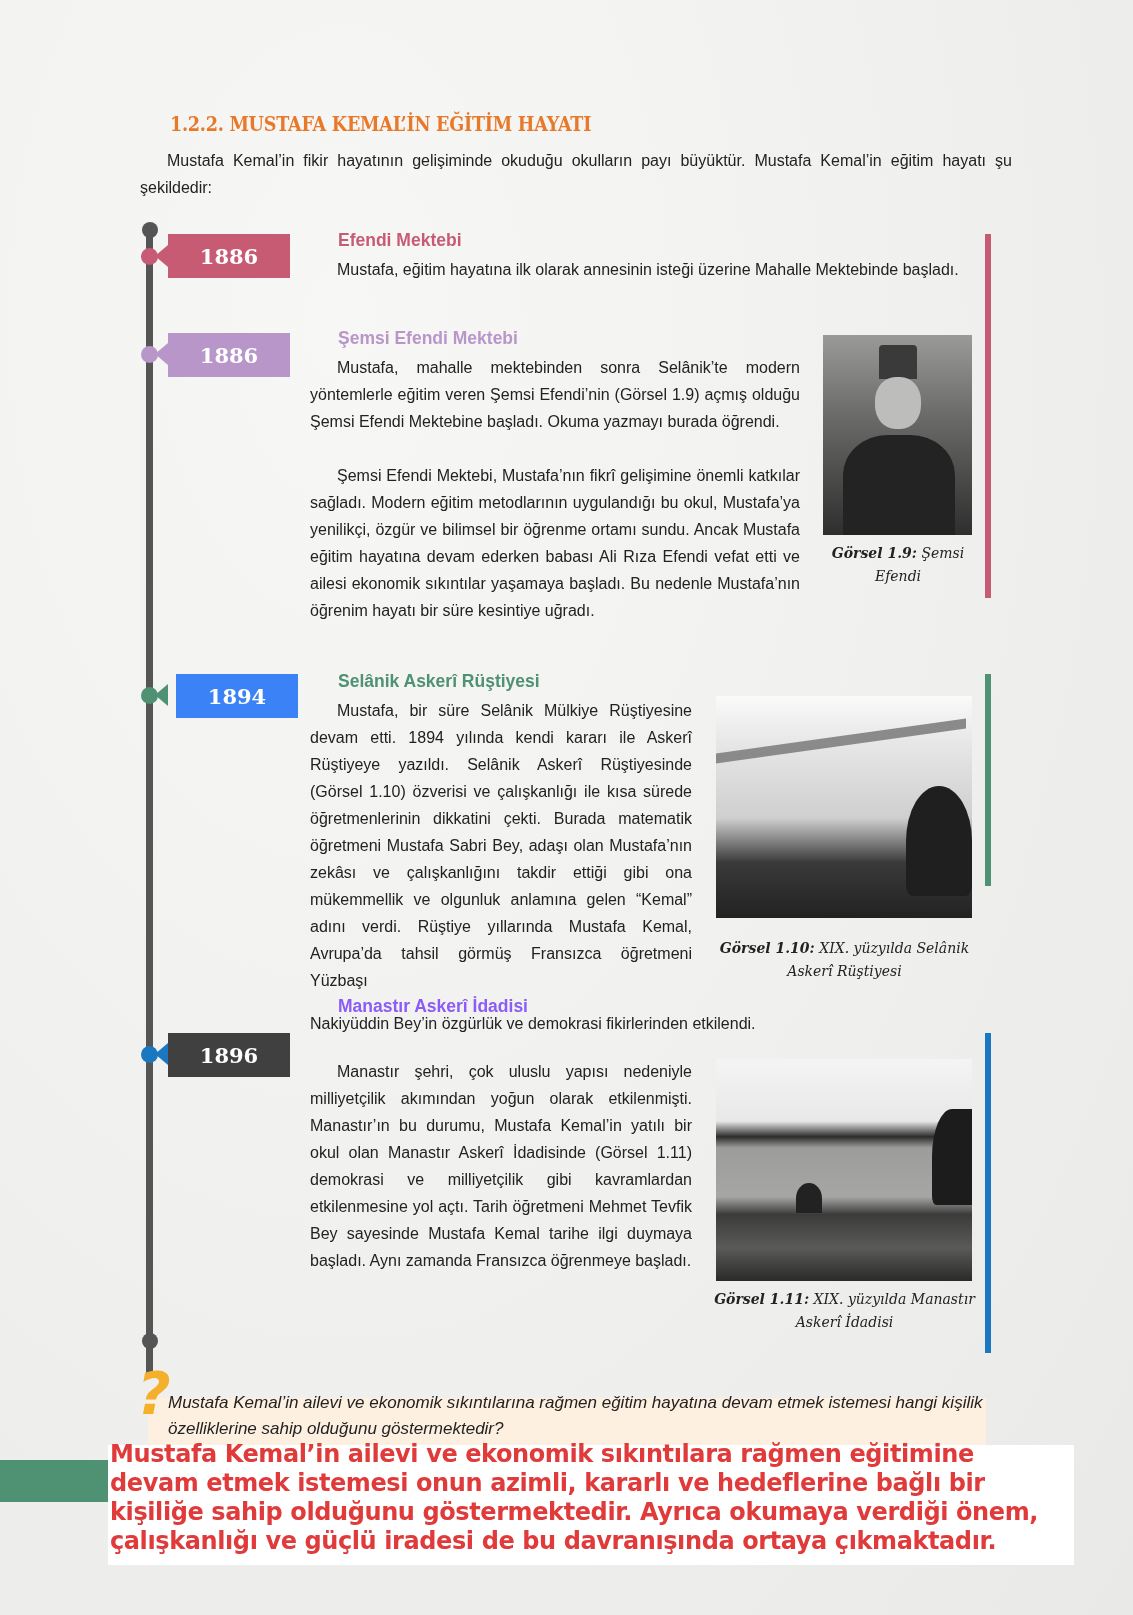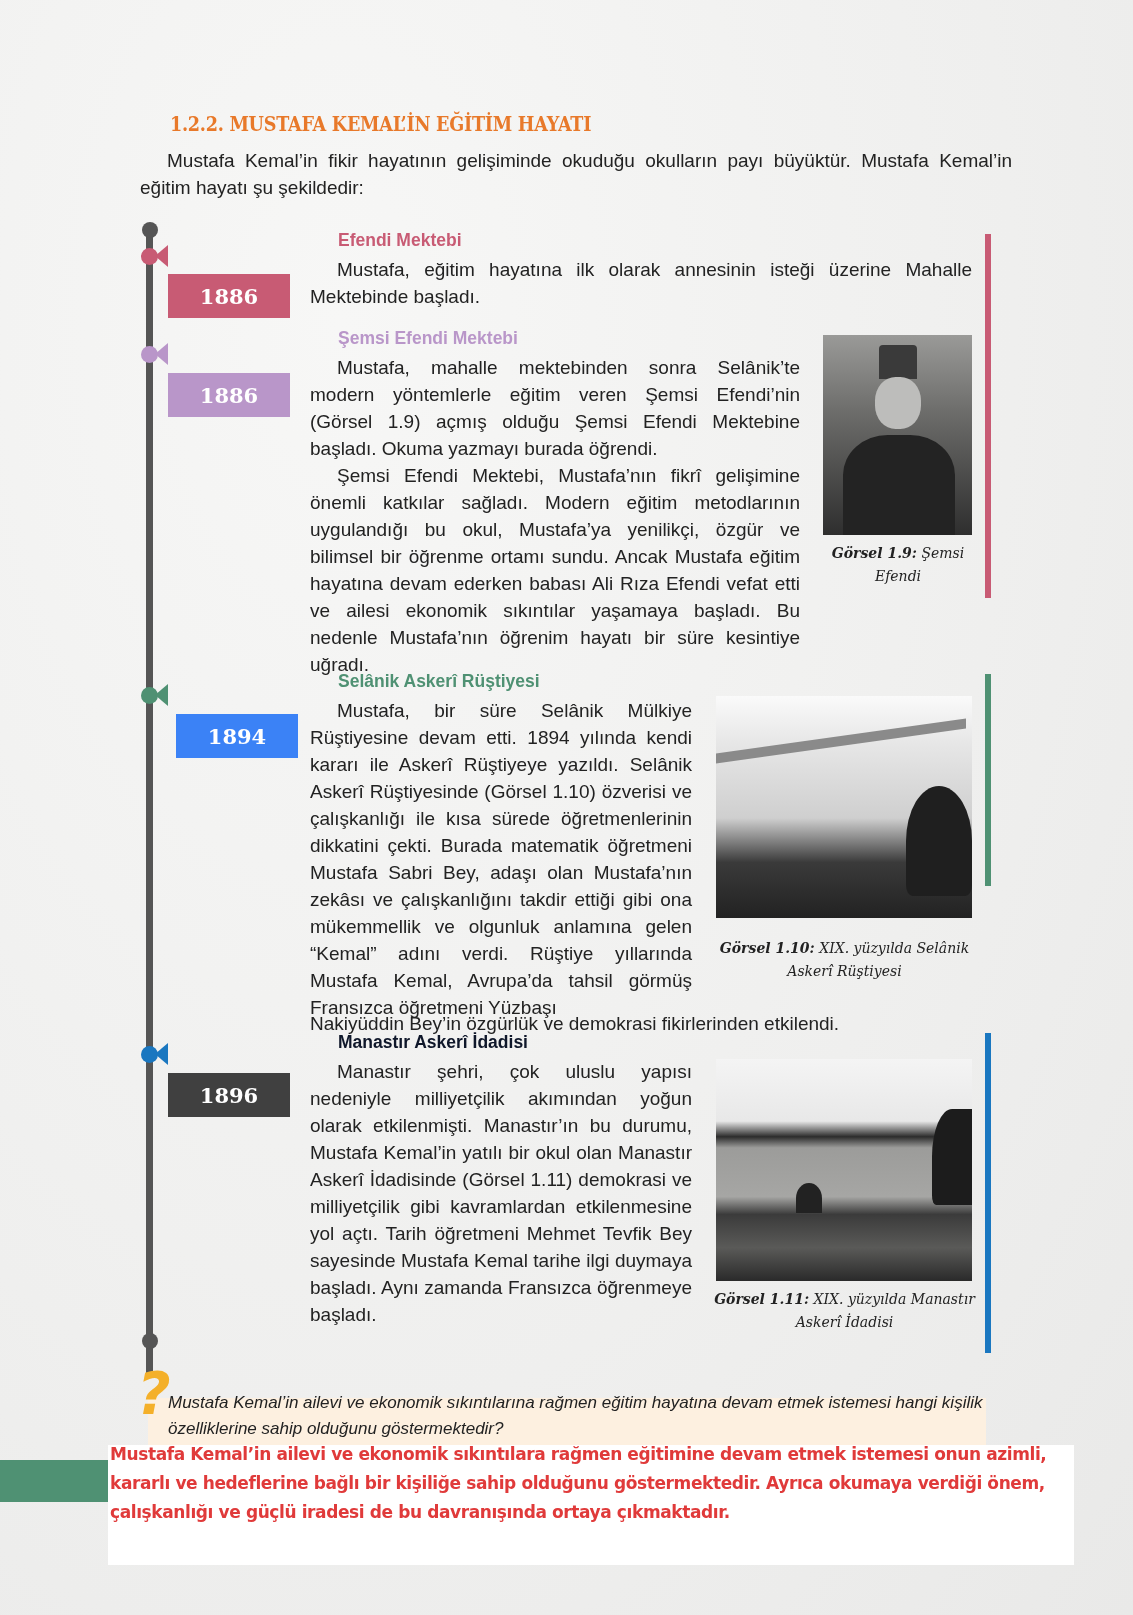--- a/index.html
+++ b/index.html
@@ -9,54 +9,54 @@
       background-image: radial-gradient(ellipse at 30% 20%, #f7f7f6 0%, #efefee 60%, #e9e9e8 100%);
       font-family: "Liberation Sans", sans-serif;
       color: #222;
     }
     .abs { position: absolute; }
     .heading {
       left: 170px; top: 112px;
       font-family: "DejaVu Serif", serif; font-weight: bold; font-size: 20px;
       color: #e8792a; letter-spacing: -0.3px; transform: scaleX(0.88); transform-origin: left;
     }
-    .para { font-size: 19px; line-height: 27px; text-align: justify; }
+    .para { font-size: 16px; line-height: 27px; text-align: justify; }
     .intro { left: 140px; top: 147px; width: 872px; }
     .indent { text-indent: 27px; }
 
     
     .tl-line { left: 146px; top: 232px; width: 7px; height: 1145px; background: #555; }
     .tl-cap { width: 16px; height: 16px; border-radius: 50%; background: #555; }
     .dot { width: 17px; height: 17px; border-radius: 50%; }
     .arrow { width: 0; height: 0; border-top: 11px solid transparent; border-bottom: 11px solid transparent; }
     .year-box {
       width: 122px; height: 44px; color: #fff;
       font-family: "DejaVu Serif", serif; font-weight: bold; font-size: 21px;
-      display: flex; align-items: center; justify-content: center; margin-top: 40px;
+      display: flex; align-items: center; justify-content: center;
     }
     .sec-title { font-weight: bold; font-size: 17.5px; }
     .side-bar { width: 6px; }
     .photo { background: #555; overflow: hidden; }
     .caption {
       font-family: "DejaVu Serif", serif; font-size: 14px; font-style: italic;
       text-align: center; line-height: 23px; color: #222;
     }
     .caption b { font-style: italic; }
 
     .qbox { left: 148px; top: 1398px; width: 838px; height: 48px; background: #fdf0e0; }
     .qtext { left: 168px; top: 1390px; width: 830px; font-style: italic; font-size: 17px; line-height: 26px; }
     .qmark {
       left: 137px; top: 1360px; font-family: "DejaVu Sans", sans-serif; font-weight: bold;
       font-size: 58px; color: #f4b02a; font-style: italic;
     }
     .answer-bg { left: 108px; top: 1445px; width: 966px; height: 120px; background: #fff; }
     .green-strip { left: 0; top: 1460px; width: 108px; height: 42px; background: #4f9173; }
     .answer {
       left: 110px; top: 1440px; width: 960px;
-      font-family: "DejaVu Sans", sans-serif; font-weight: bold; font-size: 17px; line-height: 29px;
+      font-family: "DejaVu Sans", sans-serif; font-weight: bold; font-size: 24px; line-height: 29px;
       color: #e03a3a; letter-spacing: -0.4px;
     }
   </style>
 </head>
 <body>
 
 <div class="abs heading">1.2.2. MUSTAFA KEMAL’İN EĞİTİM HAYATI</div>
 <div class="abs para intro indent">Mustafa Kemal’in fikir hayatının gelişiminde okuduğu okulların payı büyüktür. Mustafa Kemal’in eğitim hayatı şu şekildedir:</div>
 
 <div class="abs tl-line"></div>
@@ -98,21 +98,21 @@
 </div>
 <div class="abs caption" style="left:712px;top:937px;width:265px;">
   <b>Görsel 1.10:</b>
   <span>XIX. yüzyılda Selânik Askerî Rüştiyesi</span>
 </div>
 <div class="abs side-bar" style="left:985px;top:674px;height:212px;background:#4f9173;"></div>
 
 <div class="abs dot" style="left:141px;top:1046px;background:#1a77c0;"></div>
 <div class="abs arrow" style="left:155px;top:1043px;border-right:13px solid #1a77c0;"></div>
 <div class="abs year-box" style="left:168px;top:1033px;background:#404040;">1896</div>
-<div class="abs sec-title" style="left:338px;top:1032px;color:#0f172a;">Manastır Askerî İdadisi</div>
+<div class="abs sec-title" style="left:338px;top:996px;color:#8b5cf6;">Manastır Askerî İdadisi</div>
 <div class="abs para indent" style="left:310px;top:1058px;width:382px;">Manastır şehri, çok uluslu yapısı nedeniyle milliyetçilik akımından yoğun olarak etkilenmişti. Manastır’ın bu durumu, Mustafa Kemal’in yatılı bir okul olan Manastır Askerî İdadisinde (Görsel 1.11) demokrasi ve milliyetçilik gibi kavramlardan etkilenmesine yol açtı. Tarih öğretmeni Mehmet Tevfik Bey sayesinde Mustafa Kemal tarihe ilgi duymaya başladı. Aynı zamanda Fransızca öğrenmeye başladı.</div>
 <div class="abs photo" style="left:716px;top:1059px;width:256px;height:222px;background:linear-gradient(180deg,#f4f4f4 0%,#e8e8e8 28%,#2c2c2c 35%,#9c9c9a 40%,#a6a6a4 62%,#3b3b3b 70%,#5a5a58 85%,#2a2a2a 100%);">
   <div style="position:absolute;left:216px;top:50px;width:40px;height:96px;background:#1c1c1c;border-radius:50% 0 0 10%;"></div>
   <div style="position:absolute;left:80px;top:124px;width:26px;height:30px;background:#222;border-radius:50% 50% 0 0;"></div>
 </div>
 <div class="abs caption" style="left:712px;top:1288px;width:265px;">
   <b>Görsel 1.11:</b>
   <span>XIX. yüzyılda Manastır Askerî İdadisi</span>
 </div>
 <div class="abs side-bar" style="left:985px;top:1033px;height:320px;background:#1a77c0;"></div>

